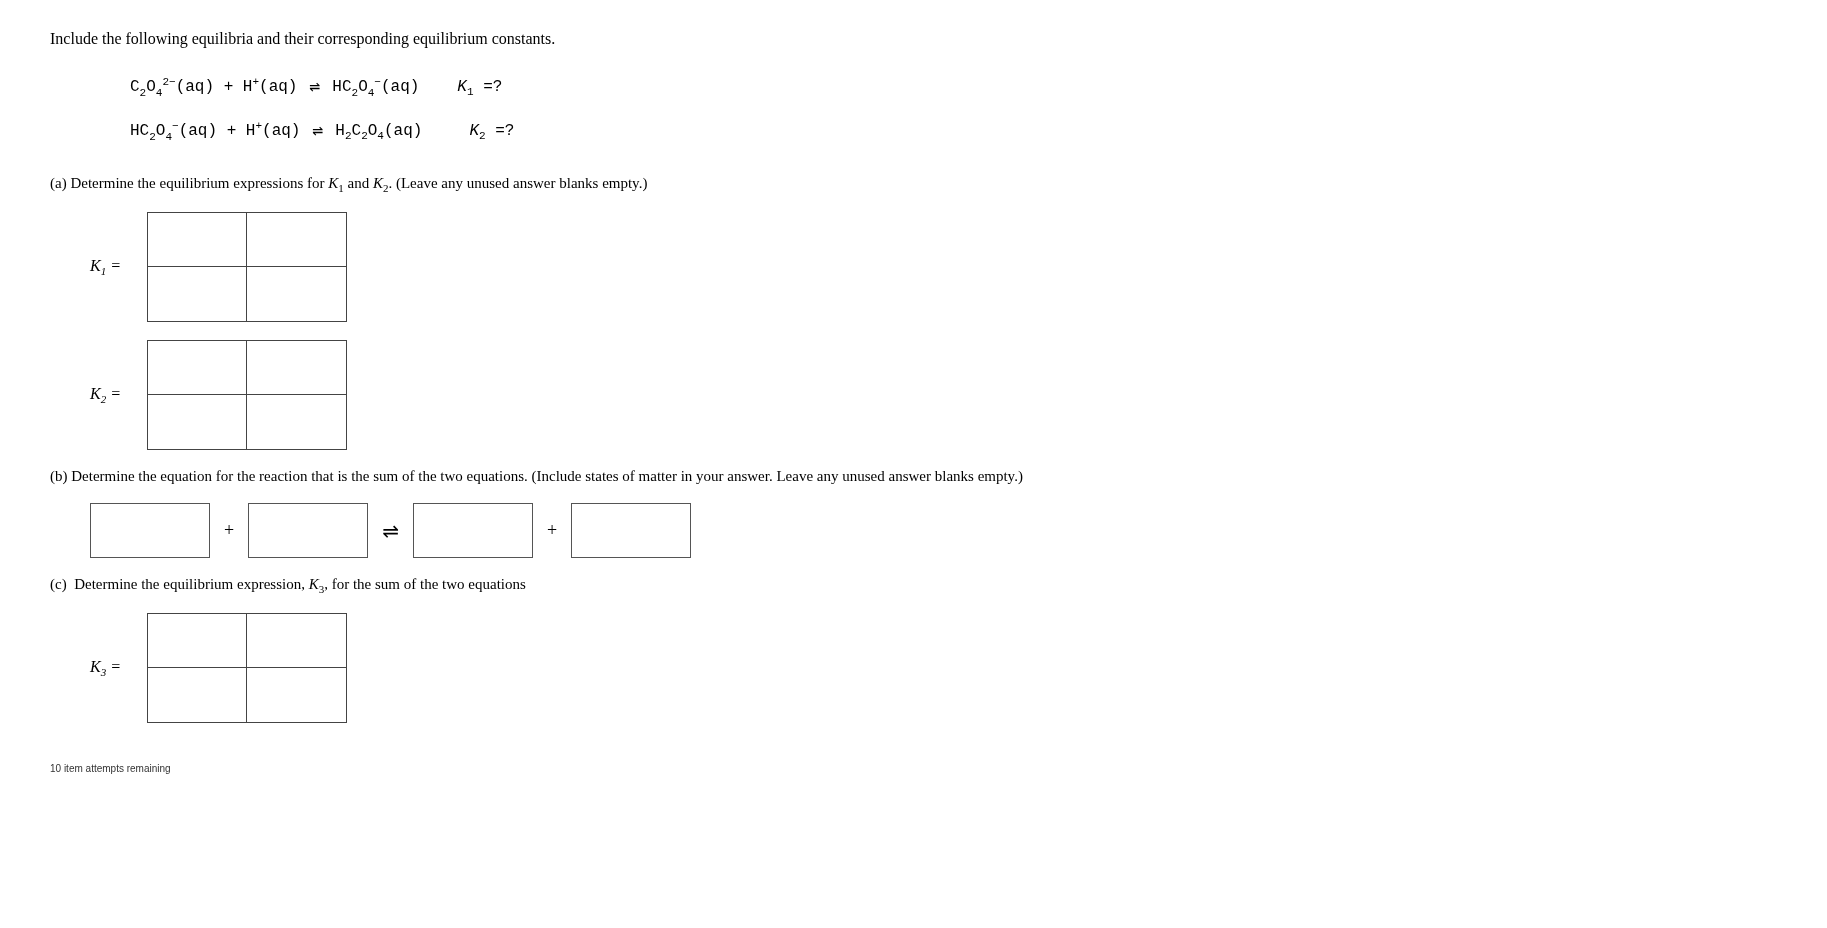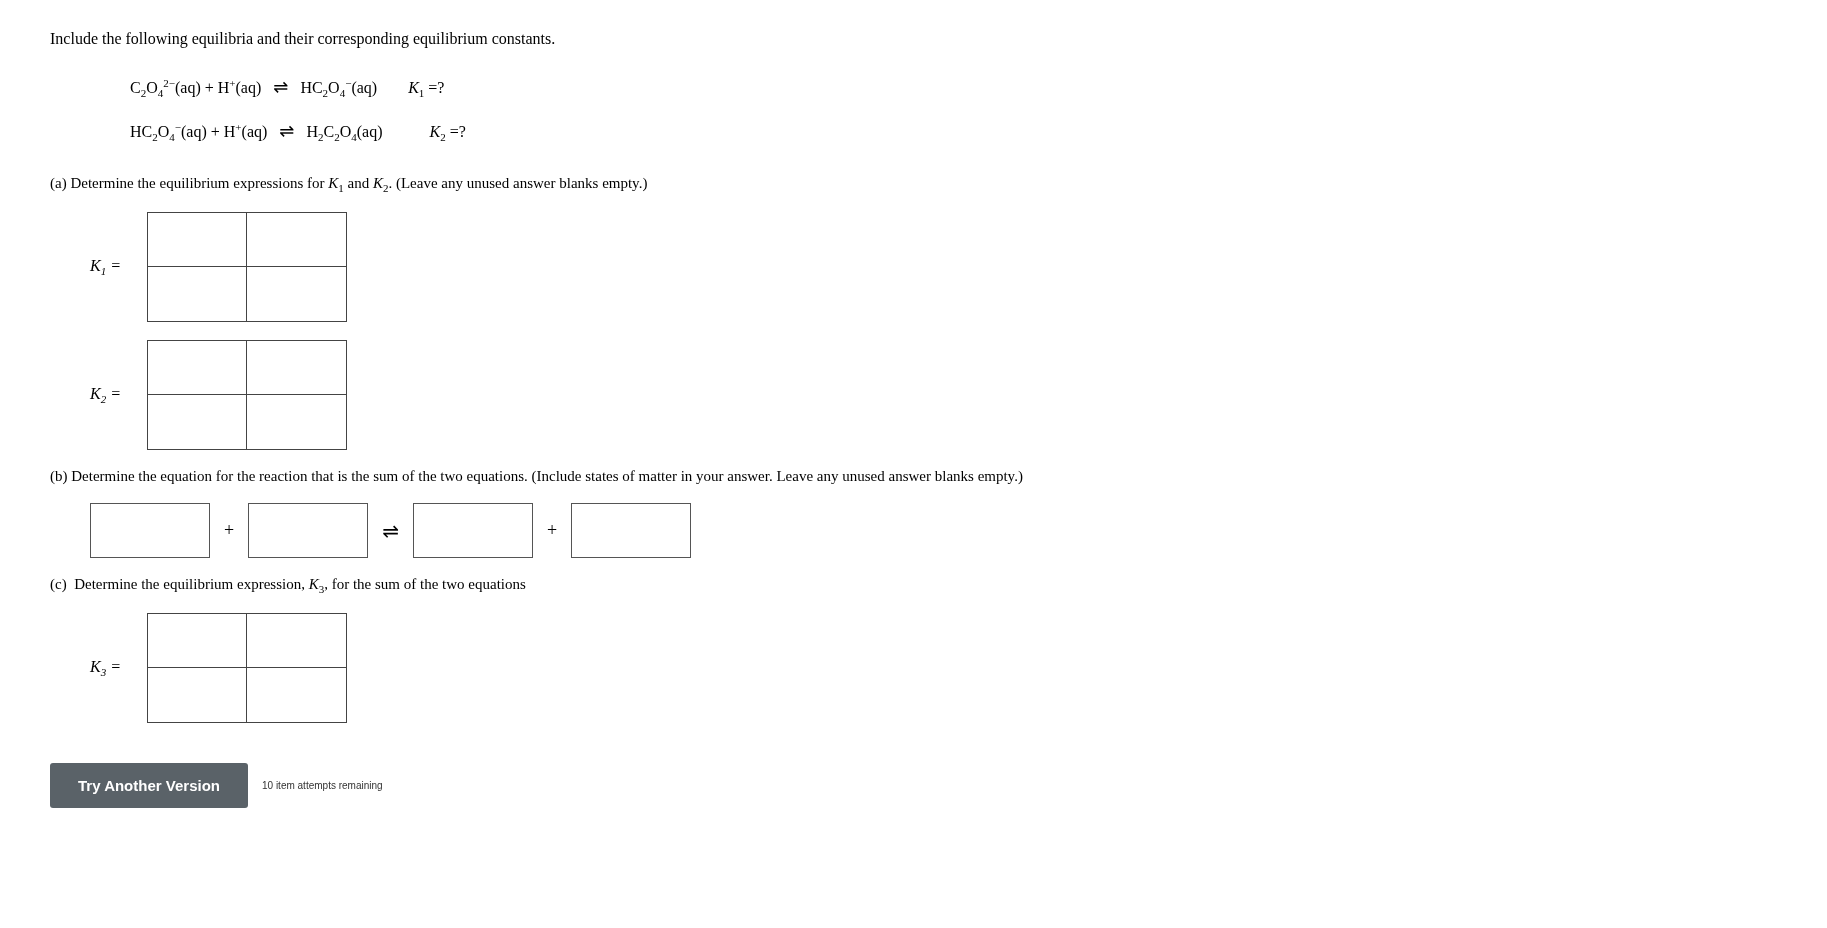--- a/index.html
+++ b/index.html
@@ -17,20 +17,21 @@
     .equations-block {
       margin-left: 80px;
       margin-bottom: 24px;
       line-height: 2.2;
     }
     .equation-row {
       display: flex;
       align-items: center;
       gap: 12px;
       margin-bottom: 4px;
+      font-family: Liberation Mono, monospace;
     }
     .eq-text {
       font-size: 16px;
     }
     sup { font-size: 11px; }
     sub { font-size: 11px; }
     .equilibrium-arrow {
       font-size: 18px;
     }
     .part-label {
@@ -144,21 +145,21 @@
 <div class="equations-block">
 
   <div class="equation-row">
     <span class="eq-text">
       C<sub>2</sub>O<sub>4</sub><sup>2−</sup>(aq) + H<sup>+</sup>(aq)
     </span>
     <span class="equilibrium-arrow">⇌</span>
     <span class="eq-text">
       HC<sub>2</sub>O<sub>4</sub><sup>−</sup>(aq)
     </span>
-    <span class="eq-text" style="margin-left:19px;">
+    <span class="eq-text" style="margin-left:26px;">
       <em>K</em><sub>1</sub> =?
     </span>
   </div>
 
   <div class="equation-row">
     <span class="eq-text">
       HC<sub>2</sub>O<sub>4</sub><sup>−</sup>(aq) + H<sup>+</sup>(aq)
     </span>
     <span class="equilibrium-arrow">⇌</span>
     <span class="eq-text">
@@ -216,15 +217,14 @@
   <span class="k-label"><em>K</em><sub>3</sub> =</span>
   <div class="fraction-input">
     <input type="text" style="">
     <input type="text" style="">
     <input type="text" style="">
     <input type="text" style="">
   </div>
 </div>
 
 <div class="buttons-row">
-  <button class="btn-try">Try Another Version</button>
   <span class="attempts-text">10 item attempts remaining</span>
 </div>
 
 </body></html>

